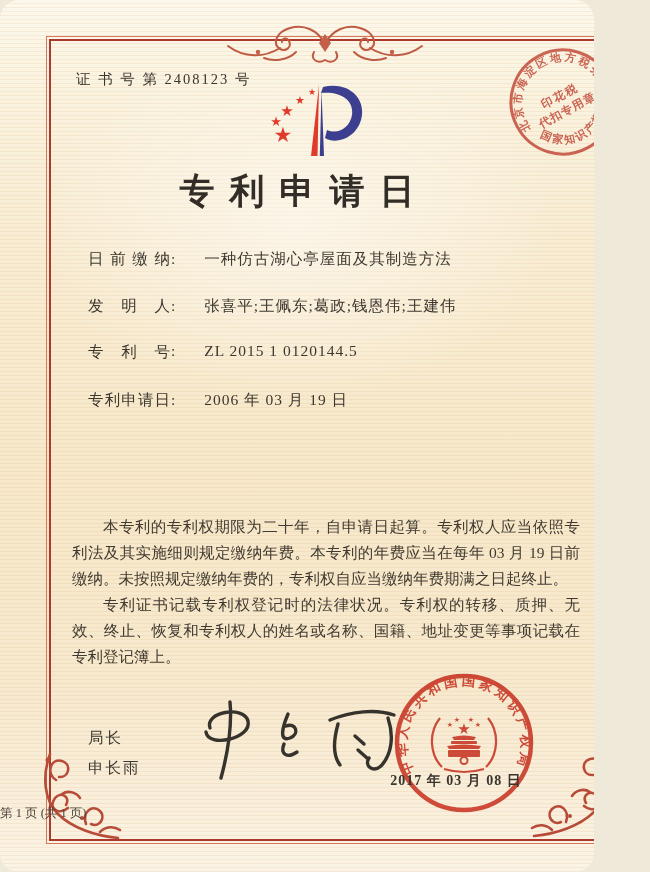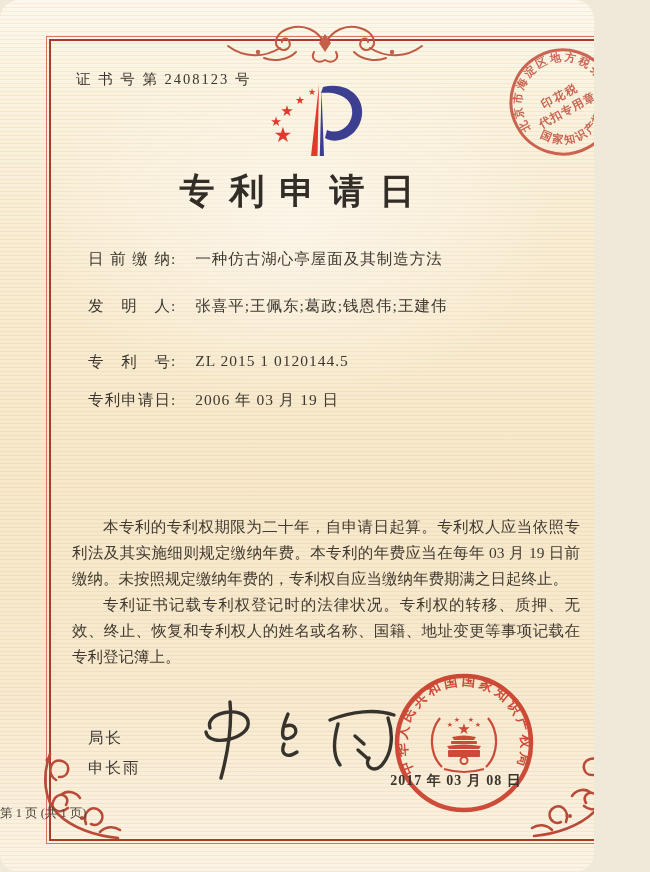--- a/index.html
+++ b/index.html
@@ -12,21 +12,21 @@
   .frame-outer{position:absolute;left:46px;top:36px;width:564px;height:806px;
         border:1px solid #d4775a;}
   .frame-inner{position:absolute;inset:2px;border:2px solid #ac392b;}
   .abs{position:absolute;}
   .cert-no{left:76px;top:70px;font-size:14.5px;letter-spacing:2px;color:#3a342d;}
   .title{left:0;right:0;top:168px;text-align:center;font-size:35px;font-weight:600;
          letter-spacing:15px;text-indent:15px;color:#322d27;}
   .field-row{left:88px;font-size:15.5px;color:#3c372f;white-space:nowrap;}
   .flabel{display:inline-block;width:82px;text-align:justify;text-align-last:justify;vertical-align:top;}
   .fcolon{display:inline-block;margin-left:1px;}
-  .fvalue{margin-left:16px;letter-spacing:1px;}
+  .fvalue{margin-left:25px;letter-spacing:1px;}
   .paras{left:72px;top:514px;width:508px;font-size:15.5px;line-height:26px;
          color:#403a30;text-align:justify;}
   .paras p{margin:0;text-indent:2em;}
   .signer{left:88px;font-size:15.5px;color:#3c372f;letter-spacing:2px;}
   .footer{left:0;right:0;top:805px;text-align:left;font-size:12.5px;color:#4a443a;}
   .seal-date{left:388px;top:772px;width:136px;text-align:center;font-size:14px;
              font-weight:600;color:#3b352e;letter-spacing:1px;z-index:6;}
   svg{display:block;}
   .seal-svg{mix-blend-mode:multiply;}
   .svg-star{font-family:"DejaVu Sans",sans-serif;}
@@ -100,21 +100,21 @@
   <div class="abs title">专利申请日</div>
 
   <div class="abs field-row" style="top:249px">
     <span class="flabel">日前缴纳</span><span class="fcolon">:</span>
     <span class="fvalue">一种仿古湖心亭屋面及其制造方法</span>
   </div>
   <div class="abs field-row" style="top:296px">
     <span class="flabel">发明人</span><span class="fcolon">:</span>
     <span class="fvalue">张喜平;王佩东;葛政;钱恩伟;王建伟</span>
   </div>
-  <div class="abs field-row" style="top:352px">
+  <div class="abs field-row" style="top:342px">
     <span class="flabel">专利号</span><span class="fcolon">:</span>
     <span class="fvalue">ZL 2015 1 0120144.5</span>
   </div>
   <div class="abs field-row" style="top:390px">
     <span class="flabel">专利申请日</span><span class="fcolon">:</span>
     <span class="fvalue">2006 年 03 月 19 日</span>
   </div>
 
   <div class="abs paras">
     <p>本专利的专利权期限为二十年，自申请日起算。专利权人应当依照专利法及其实施细则规定缴纳年费。本专利的年费应当在每年 03 月 19 日前缴纳。未按照规定缴纳年费的，专利权自应当缴纳年费期满之日起终止。</p>

